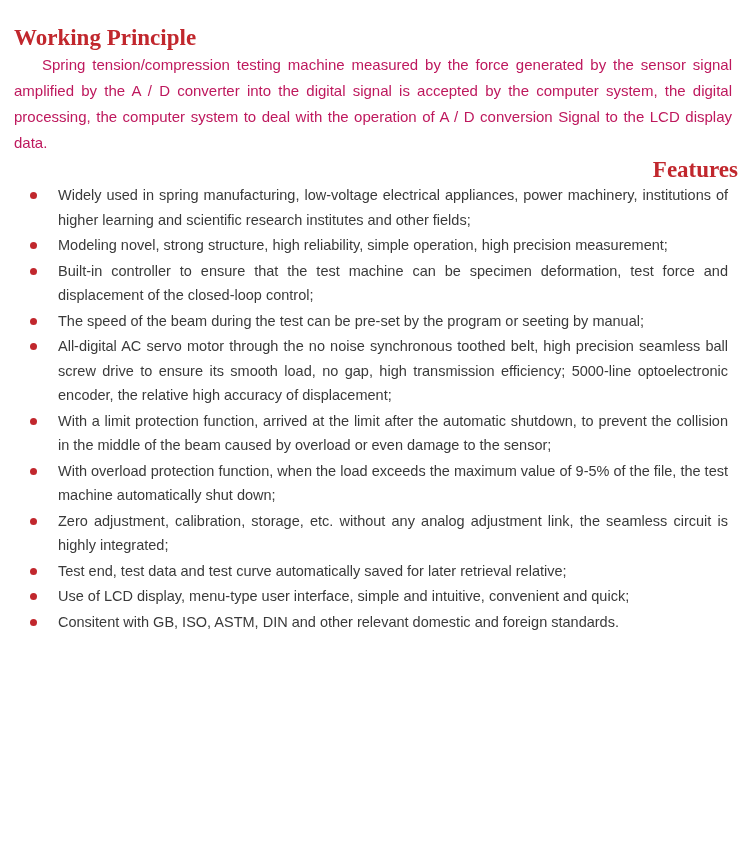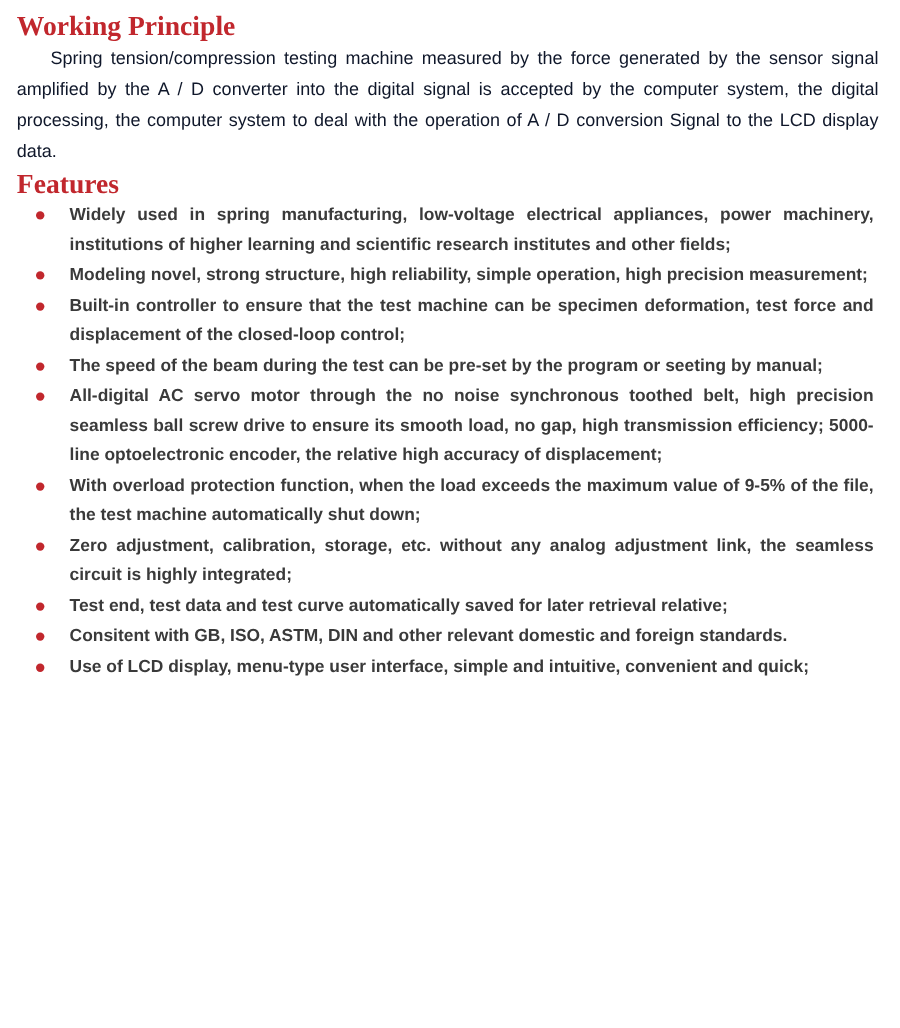--- a/index.html
+++ b/index.html
@@ -10,51 +10,51 @@
     width: 750px;
     height: 857px;
     background: #ffffff;
     font-family: "Liberation Sans", sans-serif;
     color: #333333;
     overflow: hidden;
   }
   .page {
     width: 750px;
     box-sizing: border-box;
-    padding: 8px 12px 0 14px;
+    padding: 24px 12px 0 14px;
   }
   h2.section-title {
     font-family: "Liberation Serif", serif;
     font-weight: bold;
     color: #c1272d;
     font-size: 23px;
     margin: 0 0 0 0;
     line-height: 1.2;
   }
   .principle-title {
     margin-bottom: 14px;
   }
   .features-title {
     margin-top: 28px;
     margin-bottom: 16px;
+    text-align: right;
   }
   p.paragraph {
     font-size: 15px;
     line-height: 26px;
-    color: #0f172a;
+    color: #be185d;
     margin: 0;
     text-align: justify;
     text-indent: 28px;
     padding-right: 6px;
   }
   ul.features-list {
     list-style: none;
     margin: 0;
     padding: 0;
-    font-weight: bold;
   }
   ul.features-list li {
     position: relative;
     padding-left: 44px;
     margin-bottom: 1px;
     font-size: 14.5px;
     line-height: 24.5px;
     color: #3a3a3a;
     text-align: justify;
     padding-right: 10px;
@@ -100,33 +100,37 @@
     <li>
       <span class="bullet"></span>
       <span class="text">The speed of the beam during the test can be pre-set by the program or seeting by manual;</span>
     </li>
     <li>
       <span class="bullet"></span>
       <span class="text">All-digital AC servo motor through the no noise synchronous toothed belt, high precision seamless ball screw drive to ensure its smooth load, no gap, high transmission efficiency; 5000-line optoelectronic encoder, the relative high accuracy of displacement;</span>
     </li>
     <li>
       <span class="bullet"></span>
+      <span class="text">With a limit protection function, arrived at the limit after the automatic shutdown, to prevent the collision in the middle of the beam caused by overload or even damage to the sensor;</span>
+    </li>
+    <li>
+      <span class="bullet"></span>
       <span class="text">With overload protection function, when the load exceeds the maximum value of 9-5% of the file, the test machine automatically shut down;</span>
     </li>
     <li>
       <span class="bullet"></span>
       <span class="text">Zero adjustment, calibration, storage, etc. without any analog adjustment link, the seamless circuit is highly integrated;</span>
     </li>
     <li>
       <span class="bullet"></span>
       <span class="text">Test end, test data and test curve automatically saved for later retrieval relative;</span>
     </li>
     <li>
       <span class="bullet"></span>
-      <span class="text">Consitent with GB, ISO, ASTM, DIN and other relevant domestic and foreign standards.</span>
+      <span class="text">Use of LCD display, menu-type user interface, simple and intuitive, convenient and quick;</span>
     </li>
     <li>
       <span class="bullet"></span>
-      <span class="text">Use of LCD display, menu-type user interface, simple and intuitive, convenient and quick;</span>
+      <span class="text">Consitent with GB, ISO, ASTM, DIN and other relevant domestic and foreign standards.</span>
     </li>
   </ul>
 
 </div>
 
 </body></html>

